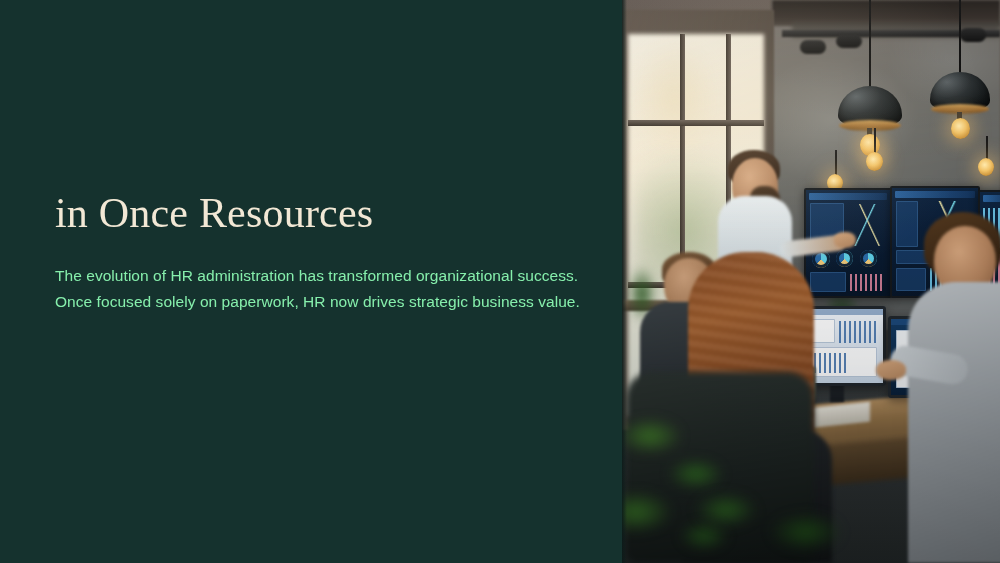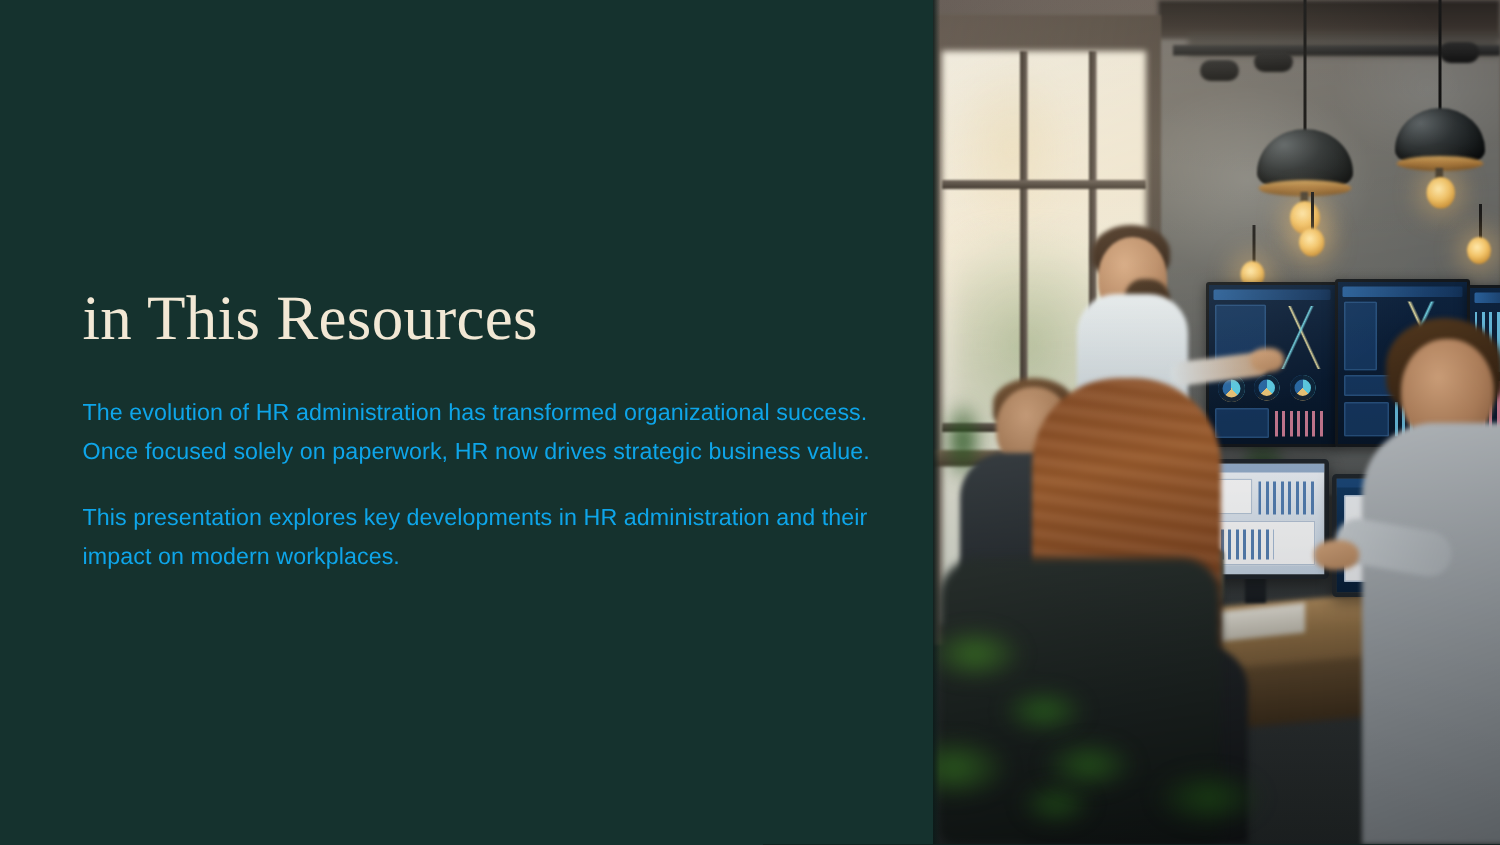--- a/index.html
+++ b/index.html
@@ -43,21 +43,21 @@
     position: absolute;
     left: 55px;
     top: 263px;
     width: 530px;
   }
   .body-copy p {
     margin: 0 0 18px 0;
     font-family: "Liberation Sans", sans-serif;
     font-size: 15.5px;
     line-height: 26px;
-    color: #0ea5e9;
+    color: #86efac;
     letter-spacing: 0.05px;
   }
   .body-copy p:last-child { margin-bottom: 0; }
 
   
   .photo {
     position: absolute;
     left: 622px;
     top: 0;
     width: 378px;
@@ -428,25 +428,24 @@
     pointer-events: none;
   }
 </style>
 </head>
 <body>
 
 <div class="slide">
 
   <div class="text-panel">
 
-    <h1 class="title"><br><span>in This Resources</span></h1>
+    <h1 class="title"><br><span>in Once Resources</span></h1>
 
     <div class="body-copy">
       <p>The evolution of HR administration has transformed organizational success. Once focused solely on paperwork, HR now drives strategic business value.</p>
-      <p>This presentation explores key developments in HR administration and their impact on modern workplaces.</p>
     </div>
   </div>
 
   <div class="photo">
 
     <div class="ph wall-back"></div>
     <div class="ph wall-concrete"></div>
     <div class="ph beam"></div>
     <div class="ph beam2"></div>
 

